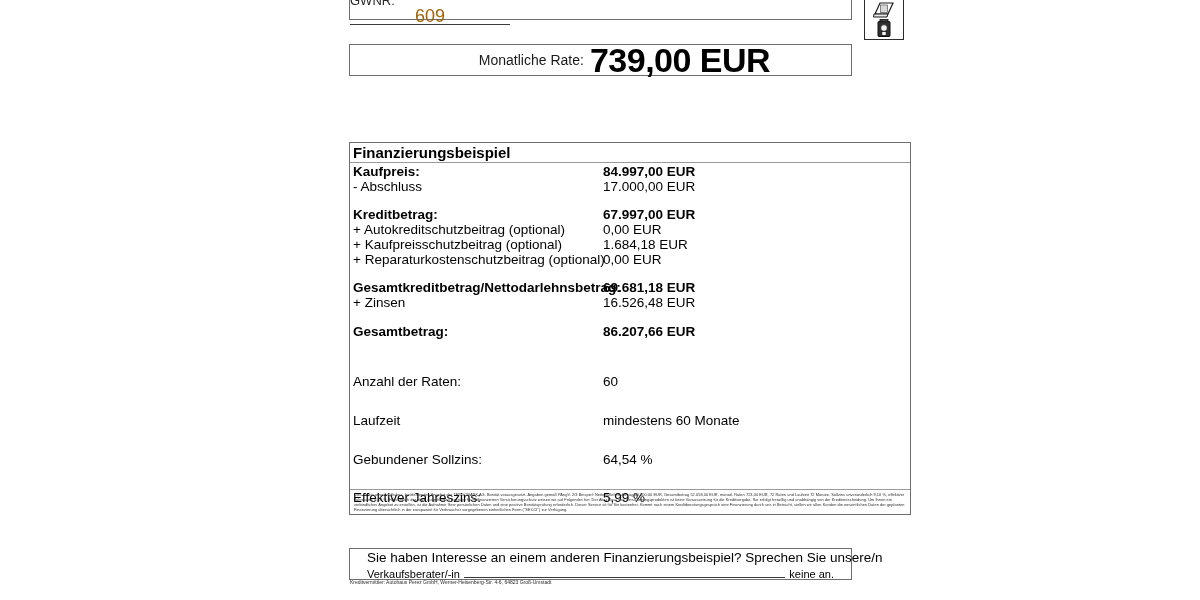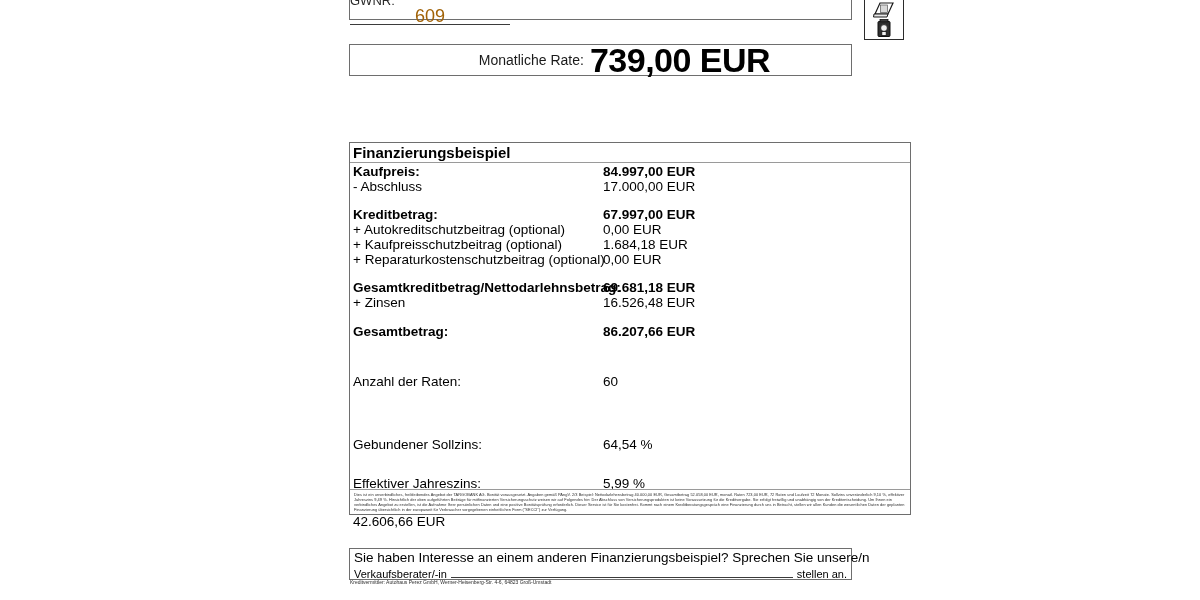--- a/index.html
+++ b/index.html
@@ -148,21 +148,21 @@
     text-align: left;
     letter-spacing: 0.05px;
   }
 
   
   #contact-box {
     left: 349px;
     top: 548px;
     width: 503px;
     height: 32px;
-    padding: 1px 4px;
+    padding: 1px 17px;
   }
   #contact-line1 {
     font-size: 13.5px;
     line-height: 15px;
     white-space: nowrap;
   }
   #contact-line2 {
     font-size: 11px;
     line-height: 15px;
     display: flex;
@@ -268,44 +268,47 @@
         <div class="frow bold">
           <span class="lbl">Gesamtbetrag:</span>
           <span class="val">86.207,66 EUR</span>
         </div>
         <div class="spacer-lg"></div>
         <div class="frow">
           <span class="lbl">Anzahl der Raten:</span>
           <span class="val">60</span>
         </div>
         <div class="spacer-md"></div>
+        <div class="frow">
+          <span class="lbl">Laufzeit</span>
+          <span class="val">mindestens 60 Monate</span>
+        </div>
         <div class="spacer-md"></div>
         <div class="frow">
           <span class="lbl">Gebundener Sollzins:</span>
           <span class="val">64,54 %</span>
         </div>
         <div class="spacer-md"></div>
         <div class="frow">
           <span class="lbl">Effektiver Jahreszins:</span>
           <span class="val">5,99 %</span>
         </div>
         <div class="spacer-md"></div>
         <div class="frow">
-          <span class="val">42.606,66 EUR</span>
         </div>
       </div>
     <div id="disclaimer">Dies ist ein unverbindliches, freibleibendes Angebot der TARGOBANK AG. Bonität vorausgesetzt. Angaben gemäß PAngV. 2/3 Beispiel: Nettodarlehensbetrag 40.000,00 EUR, Gesamtbetrag 52.058,00 EUR, monatl. Raten 723,00 EUR, 72 Raten und Laufzeit 72 Monate. Sollzins unveränderlich 9,10 %, effektiver Jahreszins 9,49 %. Hinsichtlich der oben aufgeführten Beiträge für mitfinanzierten Versicherungsschutz weisen wir auf Folgendes hin: Der Abschluss von Versicherungsprodukten ist keine Voraussetzung für die Kreditvergabe. Sie erfolgt freiwillig und unabhängig von der Kreditentscheidung. Um Ihnen ein verbindliches Angebot zu erstellen, ist die Aufnahme Ihrer persönlichen Daten und eine positive Bonitätsprüfung erforderlich. Dieser Service ist für Sie kostenfrei. Kommt nach einem Kreditberatungsgespräch eine Finanzierung durch uns in Betracht, stellen wir allen Kunden die wesentlichen Daten der geplanten Finanzierung übersichtlich in der europaweit für Verbraucher vorgegebenen einheitlichen Form ("SECCI") zur Verfügung.</div>
   </div>
 
   <div class="box" id="contact-box">
     <div id="contact-line1">Sie haben Interesse an einem anderen Finanzierungsbeispiel? Sprechen Sie unsere/n</div>
     <div id="contact-line2">
       <span>Verkaufsberater/-in</span>
       <span id="advisor-blank"></span>
-      <span>stellen an.</span>
+      <span>keine an.</span>
     </div>
   </div>
 
   <div id="broker-footer">Kreditvermittler: Autohaus Perez GmbH, Werner-Heisenberg-Str. 4-6, 64823 Groß-Umstadt</div>
 
   <div id="scan-widget">
     <svg class="ic" id="scan-icon-doc" width="22" height="17" viewBox="0 0 22 17">
       <path d="M2 12 L7 1 L20 1 L15 12 Z" fill="#ffffff" stroke="#1a1a1a" stroke-width="1.2"></path>
       <rect x="7.5" y="3" width="7" height="7.5" fill="#d8d8d8" stroke="#555" stroke-width="0.7"></rect>
       <path d="M1 12 L15 12 L14 15 L0.5 15 Z" fill="#e8e8e8" stroke="#1a1a1a" stroke-width="1"></path>

